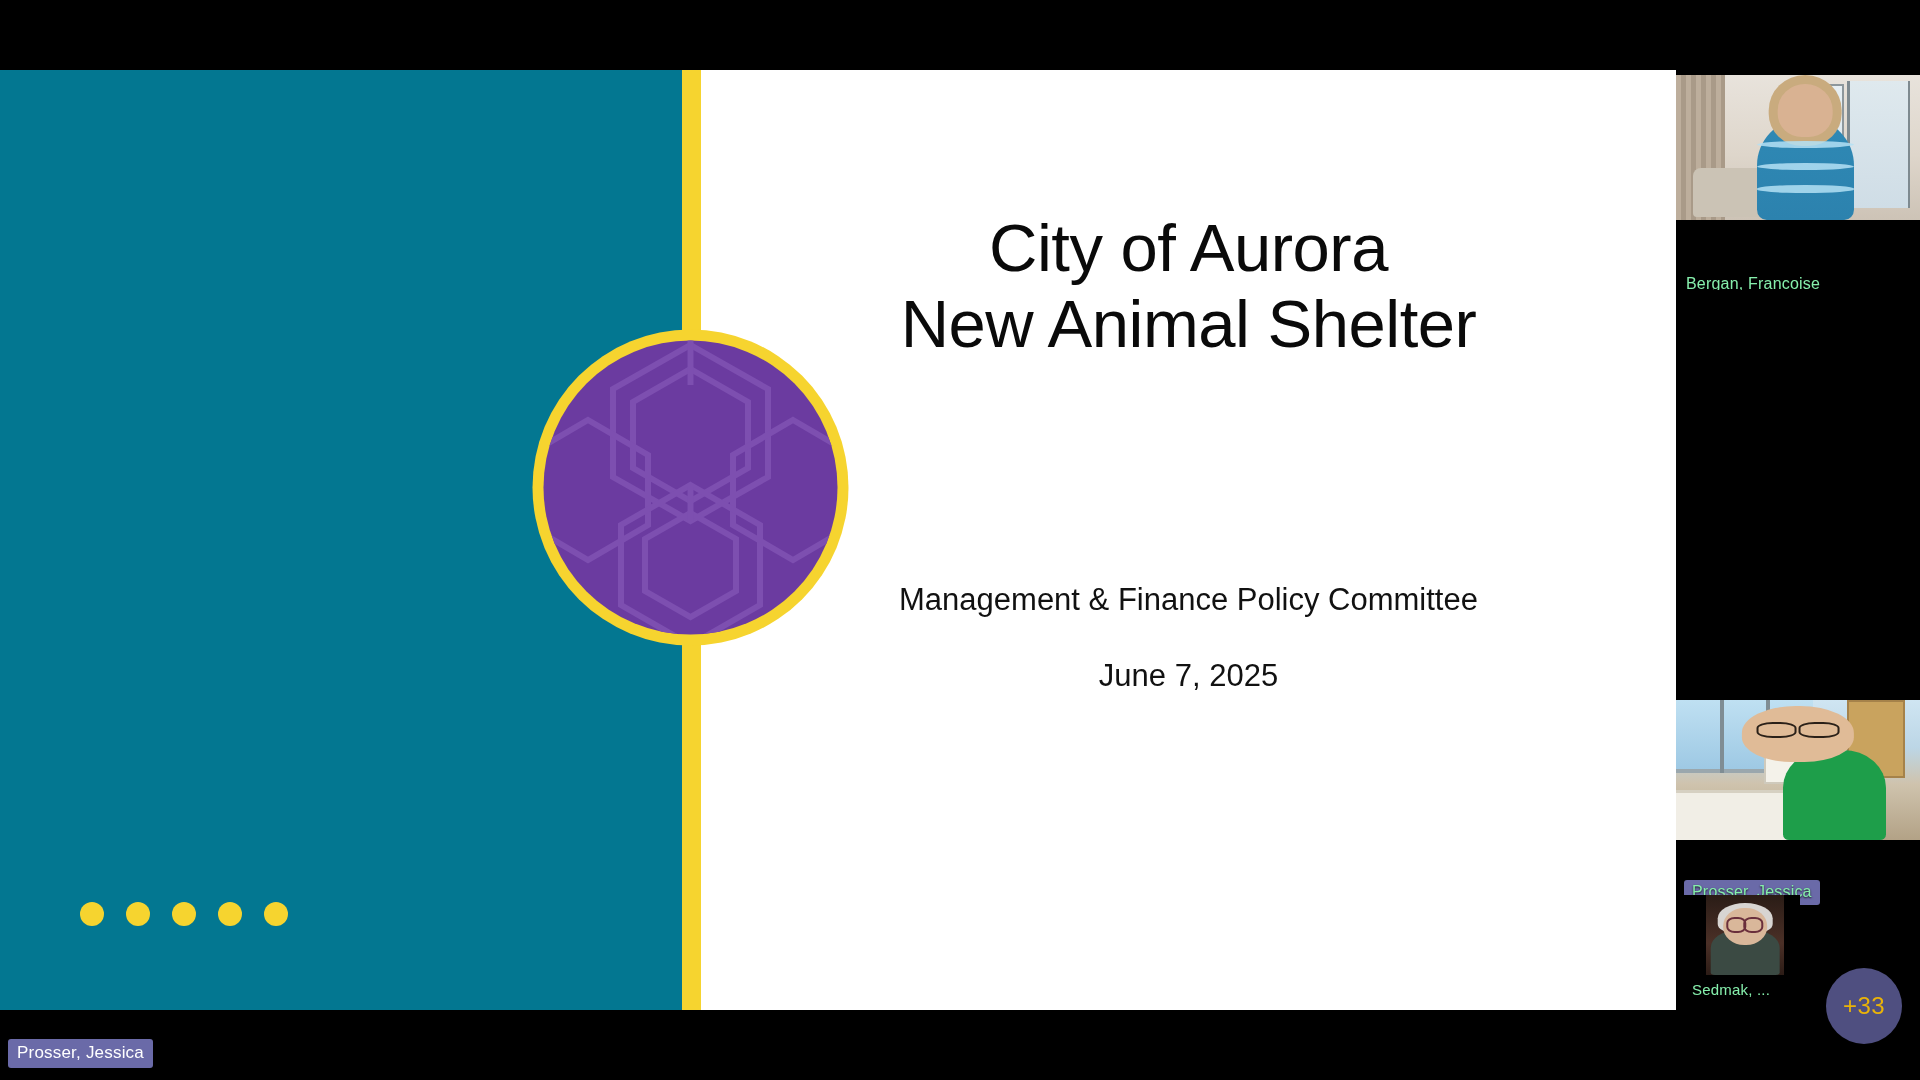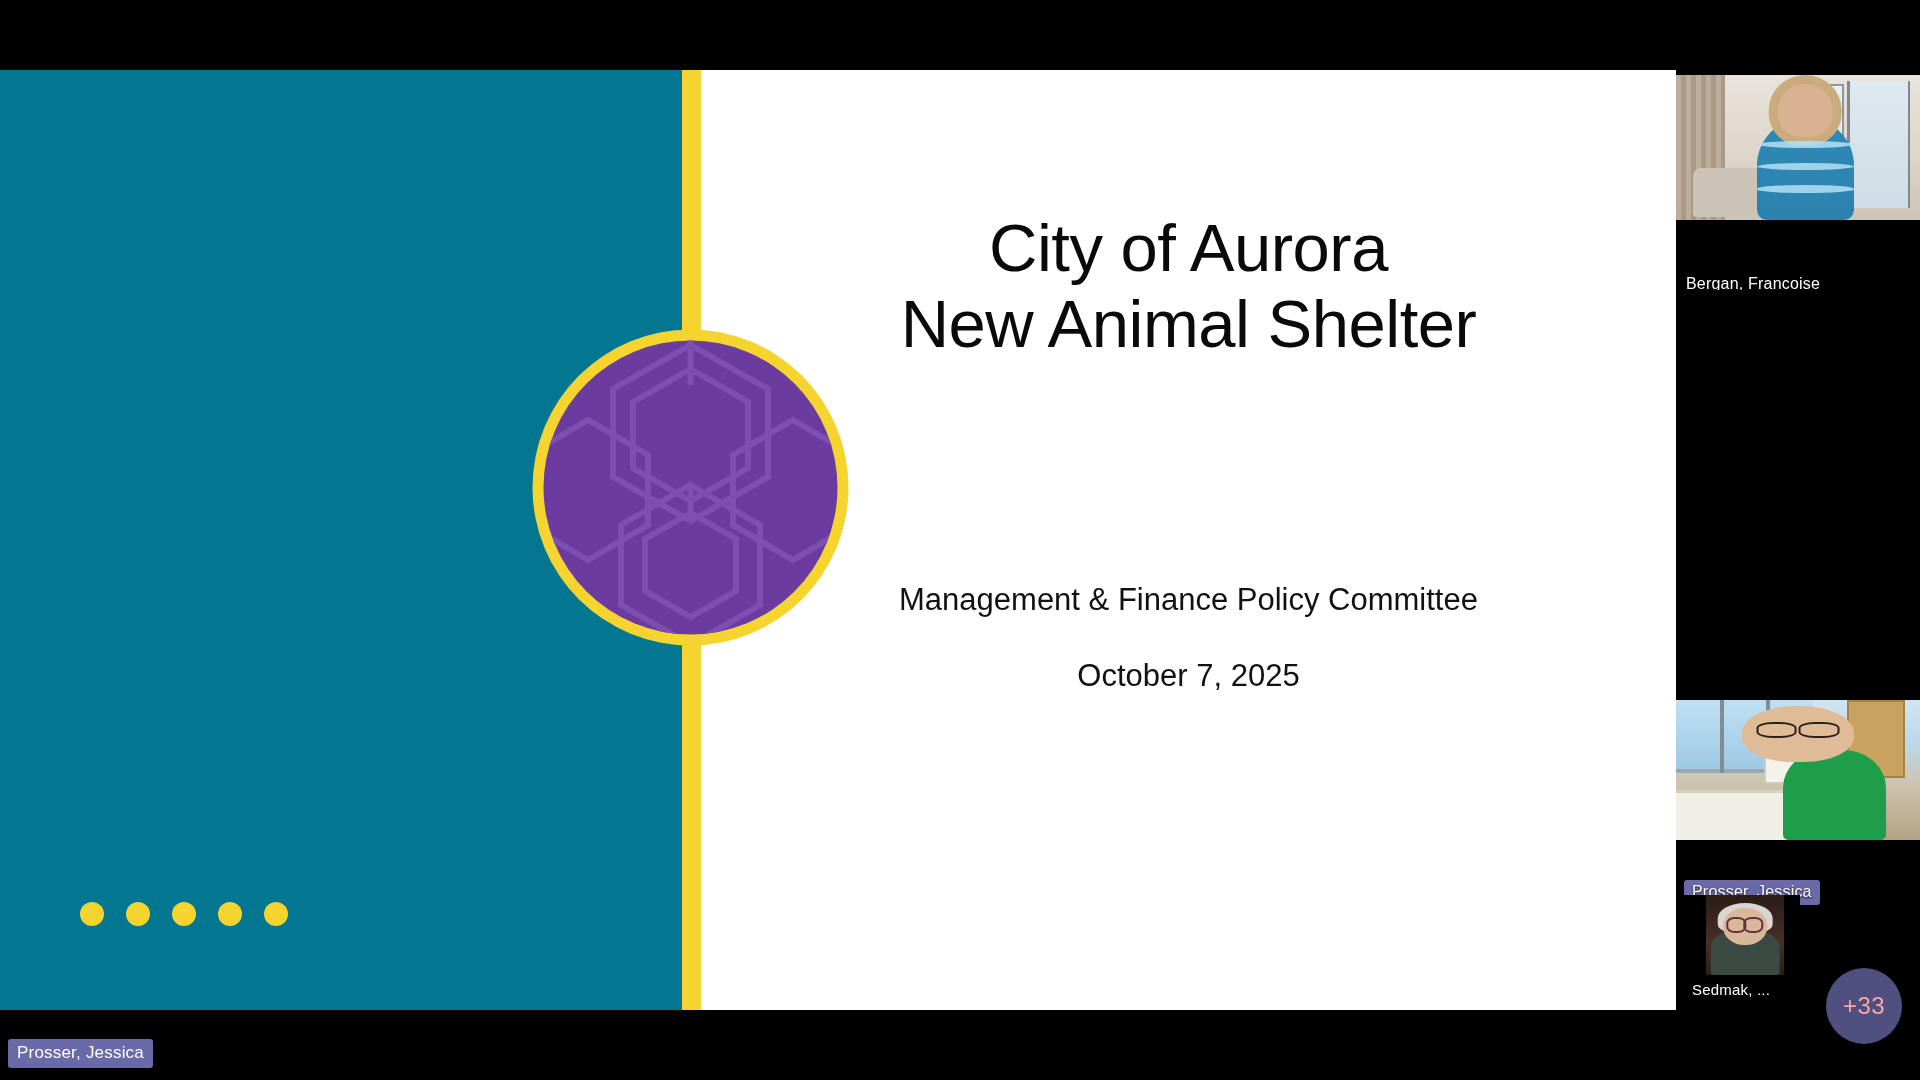--- a/index.html
+++ b/index.html
@@ -98,21 +98,21 @@
     width:244px; height:1080px;
     background:#000;
     overflow:hidden;
   }
   .tile { position:relative; width:244px; background:#000; overflow:hidden; }
 
   .tile-video { position:absolute; left:0; right:0; overflow:hidden; }
   .tile-name {
     position:absolute;
     left:10px;
-    color:#ffffff;
+    color:#86efac;
     font-size:16px;
     letter-spacing:0.2px;
     text-shadow:0 1px 2px rgba(0,0,0,.9);
     white-space:nowrap;
   }
   .tile-name.active {
     background:#6a6aa8;
     padding:3px 8px 4px 8px;
     border-radius:3px;
     left:8px;
@@ -137,21 +137,21 @@
   #tile-4 { position:absolute; left:4px; top:895px; width:120px; height:110px; }
   #tile-4 .tile-video { top:0; left:26px; width:78px; height:80px; }
   #tile-4 .tile-name { top:86px; left:12px; font-size:15px; }
 
   #overflow-badge {
     position:absolute;
     left:150px; top:968px;
     width:76px; height:76px;
     border-radius:50%;
     background:#4f4f80;
-    color:#fca5a5;
+    color:#eab308;
     display:flex; align-items:center; justify-content:center;
     font-size:24px;
     letter-spacing:0.5px;
   }
 
   
   .scene { position:absolute; inset:0; }
 
   
   .scene-bergan { background:linear-gradient(180deg,#e8e3dc 0%,#ded6cb 55%,#cdc3b6 100%); }
@@ -336,21 +336,21 @@
         <g clip-path="url(#circclip)" stroke="#7d4fb0" stroke-width="6" fill="none">
           <line x1="162.5" y1="0" x2="162.5" y2="60"></line>
           <line x1="162.5" y1="196" x2="162.5" y2="162"></line>
         </g>
       </svg>
     </div>
 
     <div id="slide-title">City of Aurora
 New Animal Shelter</div>
     <div id="slide-subtitle">Management &amp; Finance Policy Committee</div>
-    <div id="slide-date">October 7, 2025</div>
+    <div id="slide-date">June 7, 2025</div>
 
     <div id="slide-dots">
       <span class="dot"></span>
       <span class="dot"></span>
       <span class="dot"></span>
       <span class="dot"></span>
       <span class="dot"></span>
     </div>
   </div>
 

